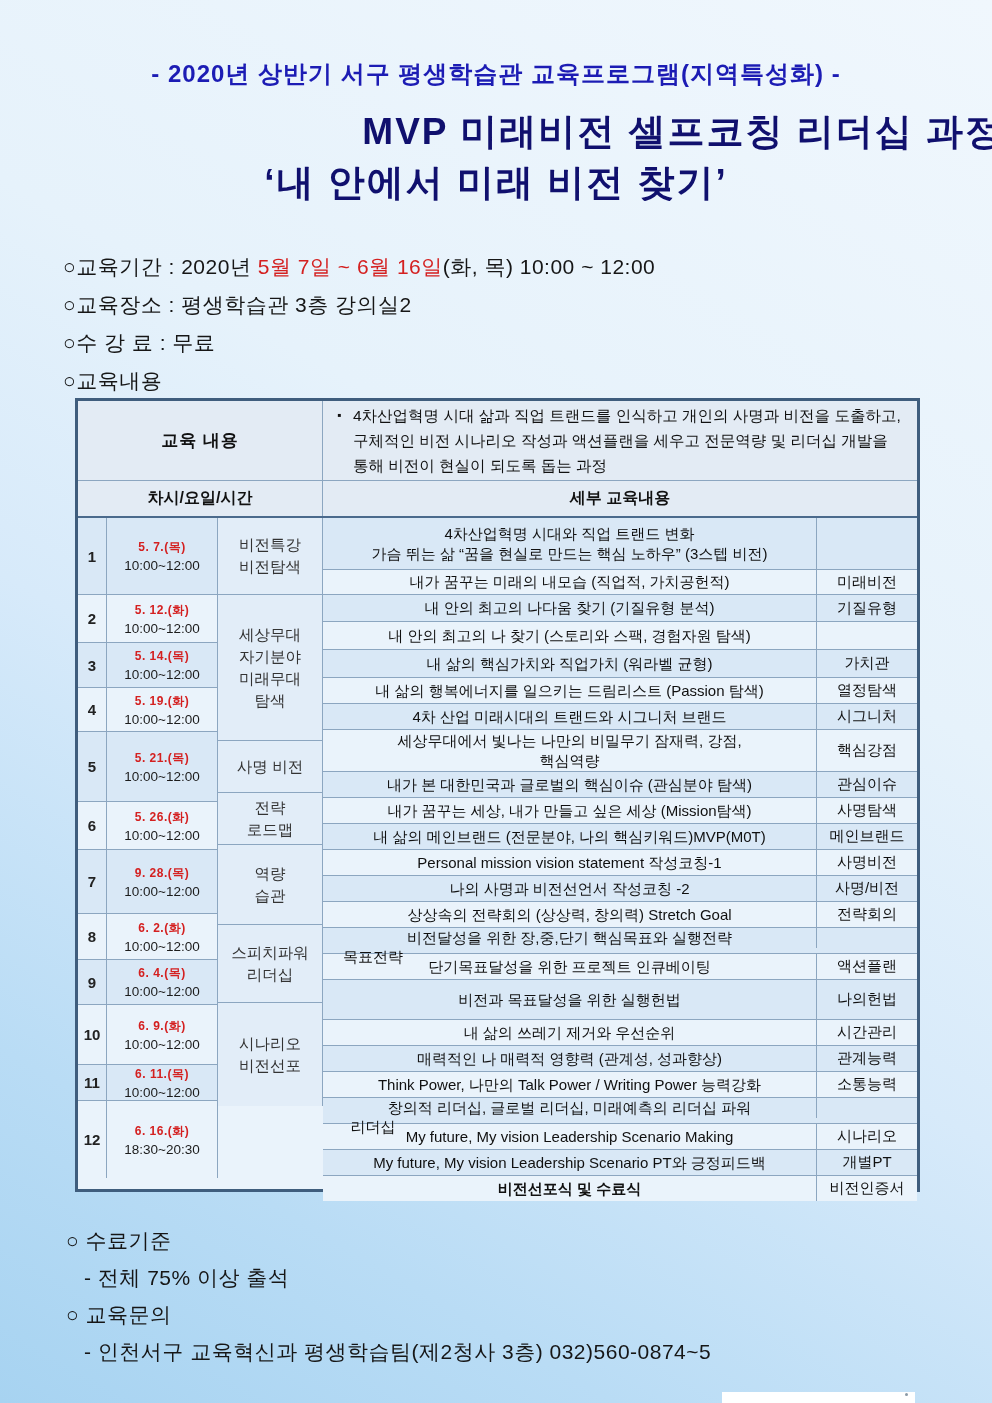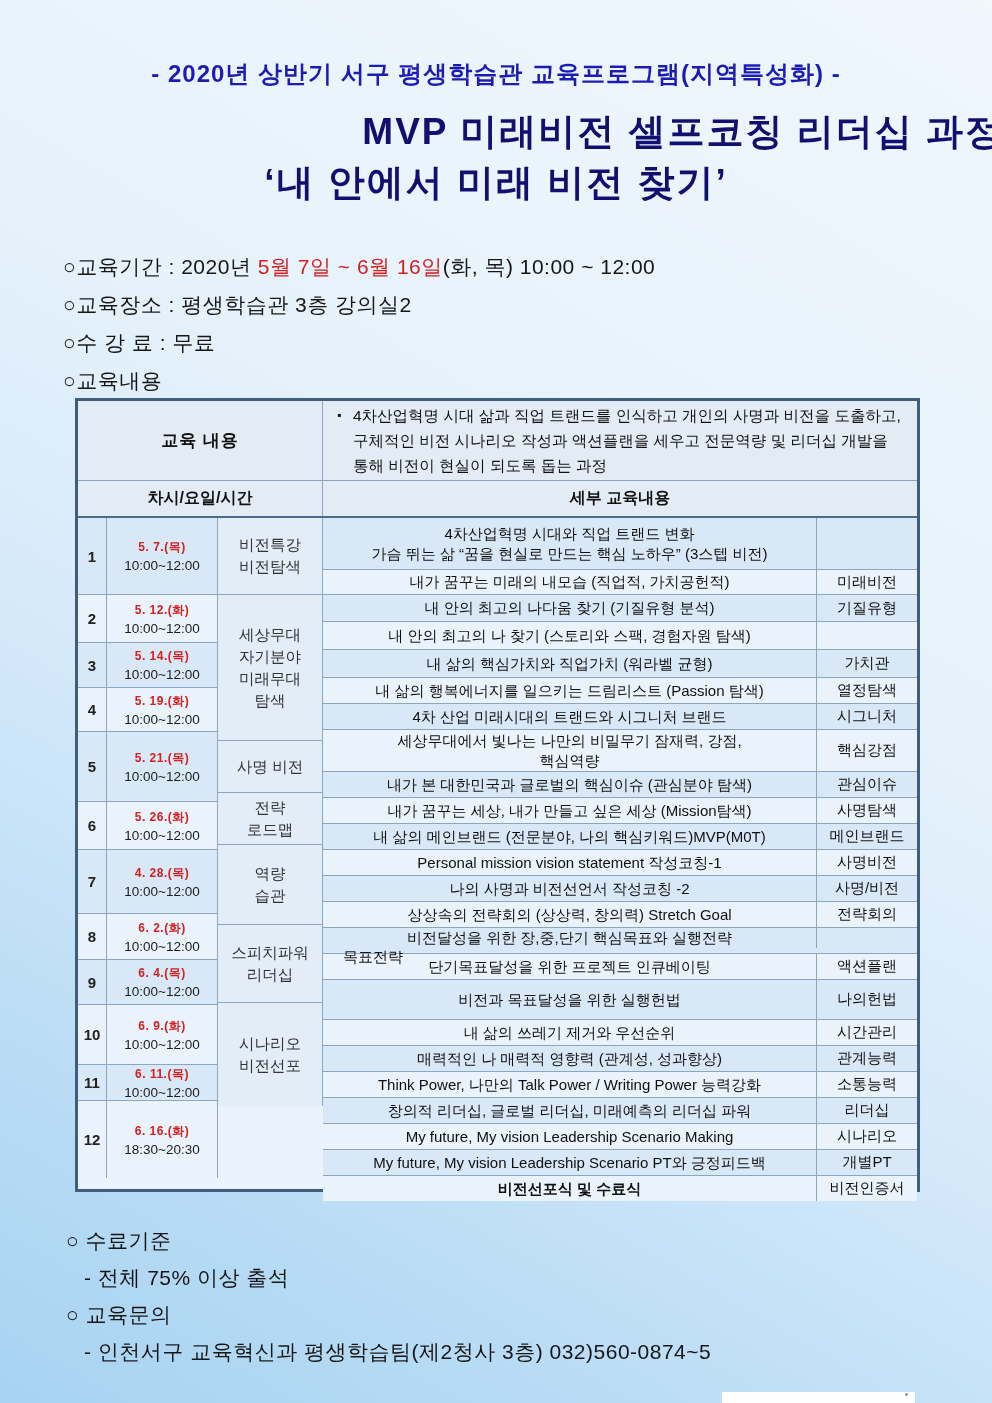--- a/index.html
+++ b/index.html
@@ -155,21 +155,21 @@
           <div class="a-row shade-light" style="height: 48px;">
             <div class="num-cell">6</div>
             <div class="date-cell">
               <div class="date-txt">5. 26.(화)</div>
               <div class="time-txt">10:00~12:00</div>
             </div>
           </div>
           <div class="a-row shade-dark" style="height: 64px;">
             <div class="num-cell">7</div>
             <div class="date-cell">
-              <div class="date-txt">4. 28.(목)</div>
+              <div class="date-txt">9. 28.(목)</div>
               <div class="time-txt">10:00~12:00</div>
             </div>
           </div>
           <div class="a-row shade-light" style="height: 46px;">
             <div class="num-cell">8</div>
             <div class="date-cell">
               <div class="date-txt">6. 2.(화)</div>
               <div class="time-txt">10:00~12:00</div>
             </div>
           </div>
@@ -295,21 +295,21 @@
             <div class="key-cell">시간관리</div>
           </div>
           <div class="c-row shade-dark" style="height: 26px;">
             <div class="content-cell">매력적인 나 매력적 영향력 (관계성, 성과향상)</div>
             <div class="key-cell">관계능력</div>
           </div>
           <div class="c-row shade-light" style="height: 26px;">
             <div class="content-cell">Think Power, 나만의 Talk Power / Writing Power 능력강화</div>
             <div class="key-cell">소통능력</div>
           </div>
-          <div class="c-row shade-dark" style="height: 26px;">
+          <div class="c-row shade-dark" style="height: 26px; flex-direction: column;">
             <div class="content-cell">창의적 리더십, 글로벌 리더십, 미래예측의 리더십 파워</div>
             <div class="key-cell">리더십</div>
           </div>
           <div class="c-row shade-light" style="height: 26px;">
             <div class="content-cell">My future, My vision Leadership Scenario  Making</div>
             <div class="key-cell">시나리오</div>
           </div>
           <div class="c-row shade-dark" style="height: 26px;">
             <div class="content-cell">My future, My vision Leadership Scenario PT와 긍정피드백</div>
             <div class="key-cell">개별PT</div>

